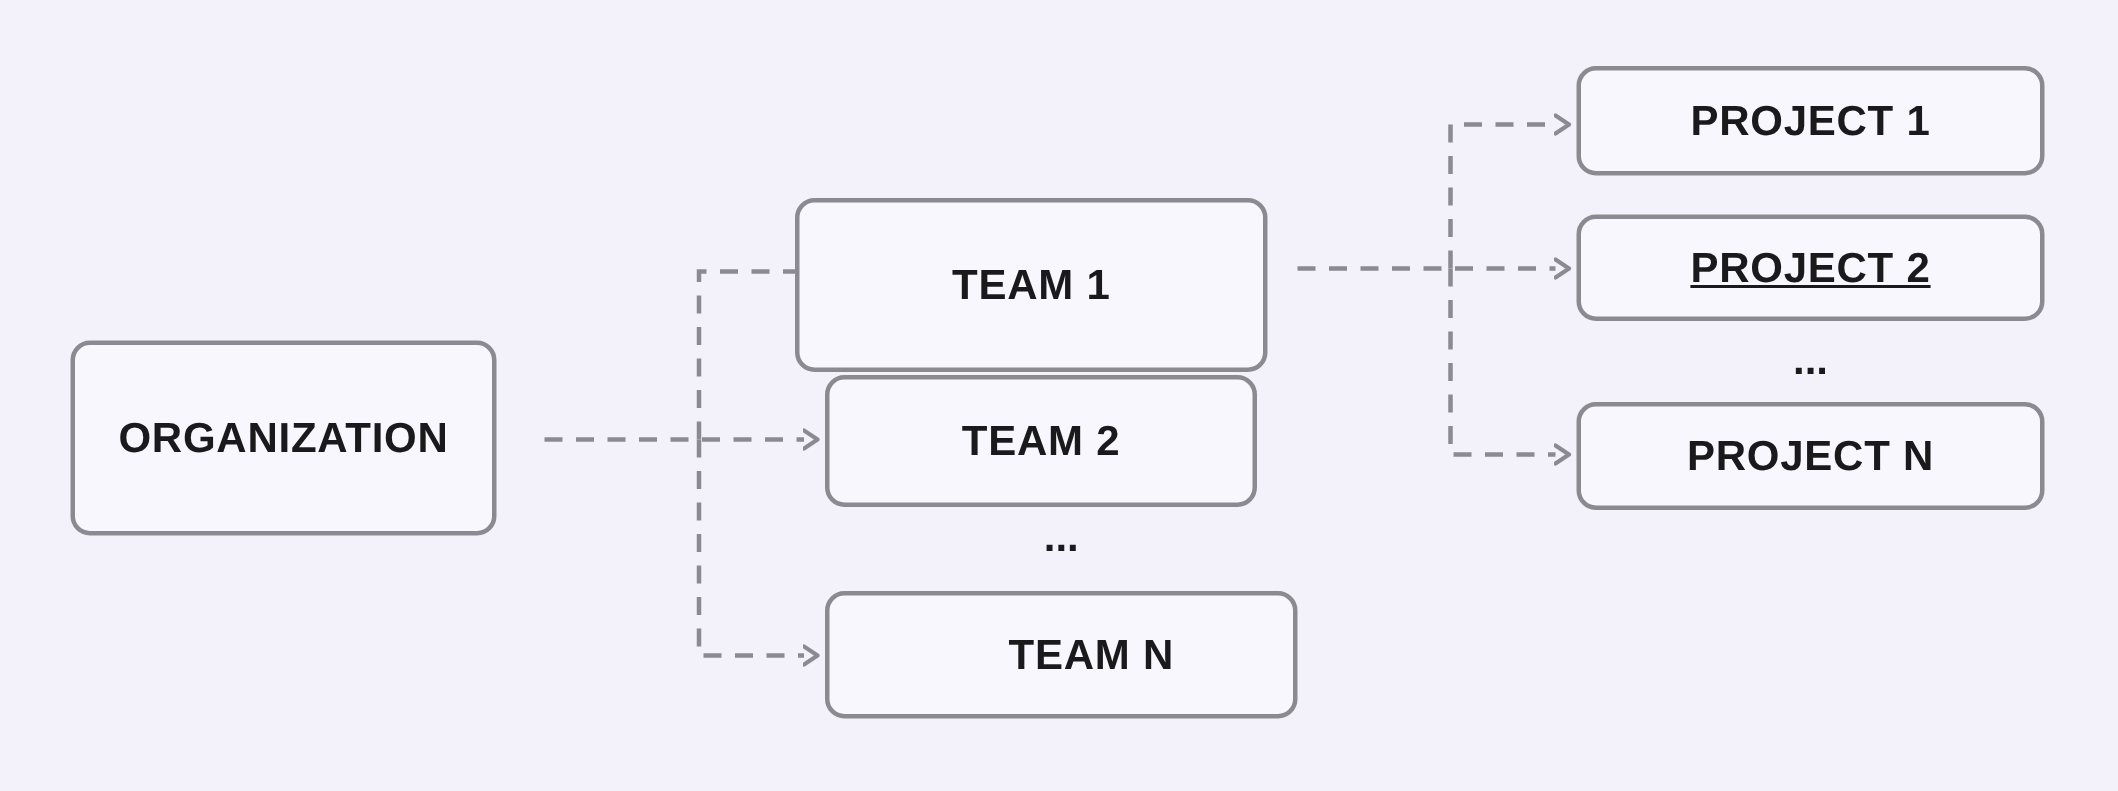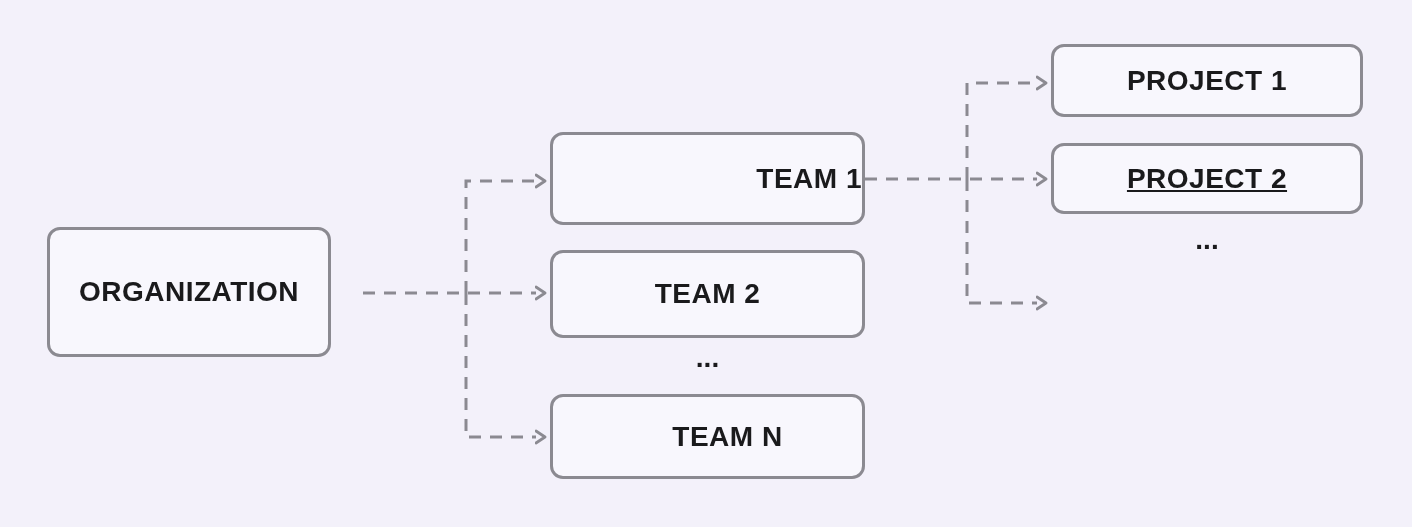--- a/index.html
+++ b/index.html
@@ -43,22 +43,22 @@
   .ellipsis {
     position: absolute;
     color: var(--text);
     font-weight: 700;
     font-size: 28px;
     line-height: 1;
     text-align: center;
   }
   
   .n-org      { left: 47px;   top: 227px; width: 284px; height: 130px; }
-  .n-team1    { left: 550px;  top: 132px; width: 315px; height: 93px; justify-content: flex-end;  }
-  .n-team2    { left: 550px;  top: 250px; width: 315px; height: 88px; text-align: right;  }
+  .n-team1    { left: 530px;  top: 132px; width: 315px; height: 116px;  }
+  .n-team2    { left: 550px;  top: 250px; width: 288px; height: 88px; text-align: right;  }
   .n-teamN    { left: 550px;  top: 394px; width: 315px; height: 85px; padding-left: 40px;  }
   .n-proj1    { left: 1051px; top: 44px;  width: 312px; height: 73px; justify-content: center;  }
   .n-proj2    { left: 1051px; top: 143px; width: 312px; height: 71px; text-decoration: underline;  }
   .n-projN    { left: 1051px; top: 268px; width: 312px; height: 72px;  }
   .e-teams    { left: 550px;  top: 344px; width: 315px; }
   .e-projects { left: 1051px; top: 226px; width: 312px; }
 </style>
 </head>
 <body>
 
@@ -107,14 +107,17 @@
   <div class="node n-proj1">
     <span>PROJECT 1</span>
   </div>
 
   <div class="node n-proj2">
     <span>PROJECT 2</span>
   </div>
 
   <div class="ellipsis e-projects">...</div>
 
+  <div class="node n-projN">
+    <span>PROJECT N</span>
+  </div>
 
 </div>
 
 </body></html>

